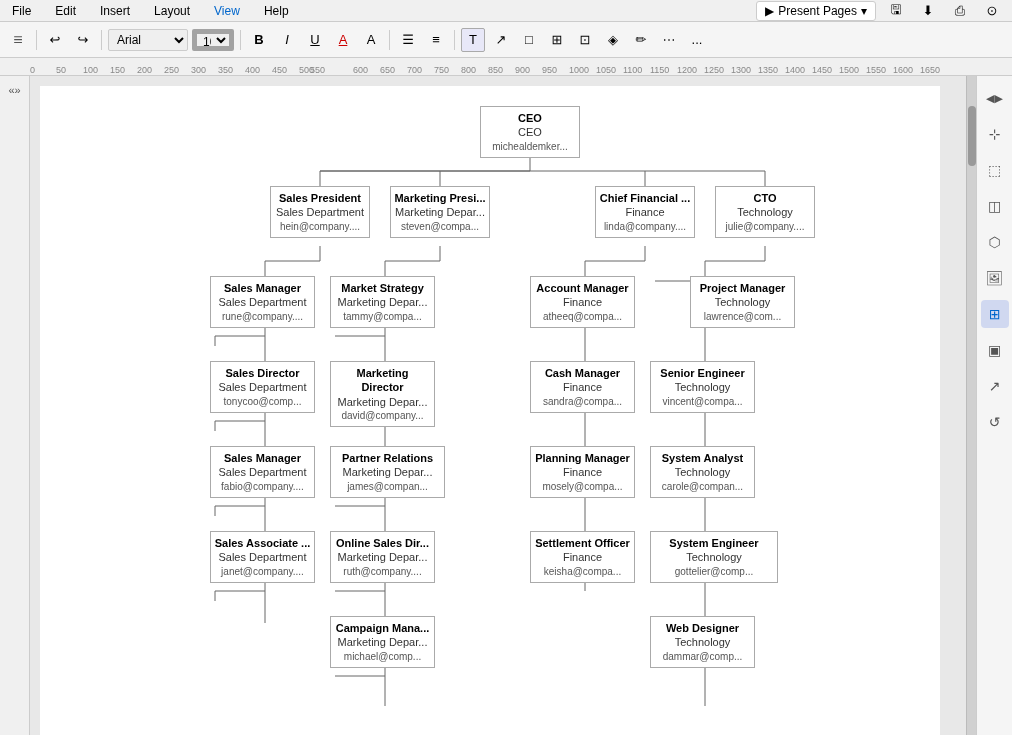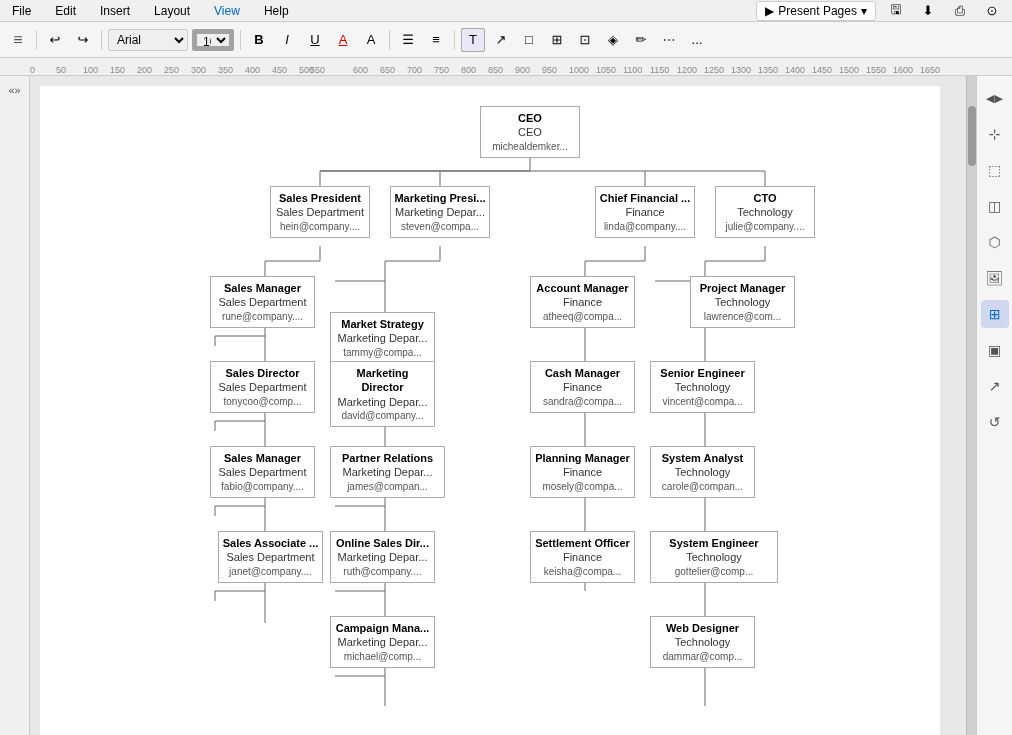--- a/index.html
+++ b/index.html
@@ -405,21 +405,21 @@
           <div class="dept">Technology</div>
           <div class="email">julie@company....</div>
         </div>
 
         <div class="org-node" style="left:170px; top:190px; width:105px;">
           <div class="title">Sales Manager</div>
           <div class="dept">Sales Department</div>
           <div class="email">rune@company....</div>
         </div>
 
-        <div class="org-node" style="left:290px; top:190px; width:105px;margin-top:36px;">
+        <div class="org-node" style="left:290px; top:190px; width:105px;">
           <div class="title">Market Strategy</div>
           <div class="dept">Marketing Depar...</div>
           <div class="email">tammy@compa...</div>
         </div>
 
         <div class="org-node" style="left:490px; top:190px; width:105px;">
           <div class="title">Account Manager</div>
           <div class="dept">Finance</div>
           <div class="email">atheeq@compa...</div>
         </div>
@@ -471,21 +471,21 @@
           <div class="dept">Finance</div>
           <div class="email">mosely@compa...</div>
         </div>
 
         <div class="org-node" style="left:610px; top:360px; width:105px;">
           <div class="title">System Analyst</div>
           <div class="dept">Technology</div>
           <div class="email">carole@compan...</div>
         </div>
 
-        <div class="org-node" style="left:178px; top:445px; width:105px;">
+        <div class="org-node" style="left:170px; top:445px; width:105px;">
           <div class="title">Sales Associate ...</div>
           <div class="dept">Sales Department</div>
           <div class="email">janet@company....</div>
         </div>
 
         <div class="org-node" style="left:290px; top:445px; width:105px;">
           <div class="title">Online Sales Dir...</div>
           <div class="dept">Marketing Depar...</div>
           <div class="email">ruth@company....</div>
         </div>

